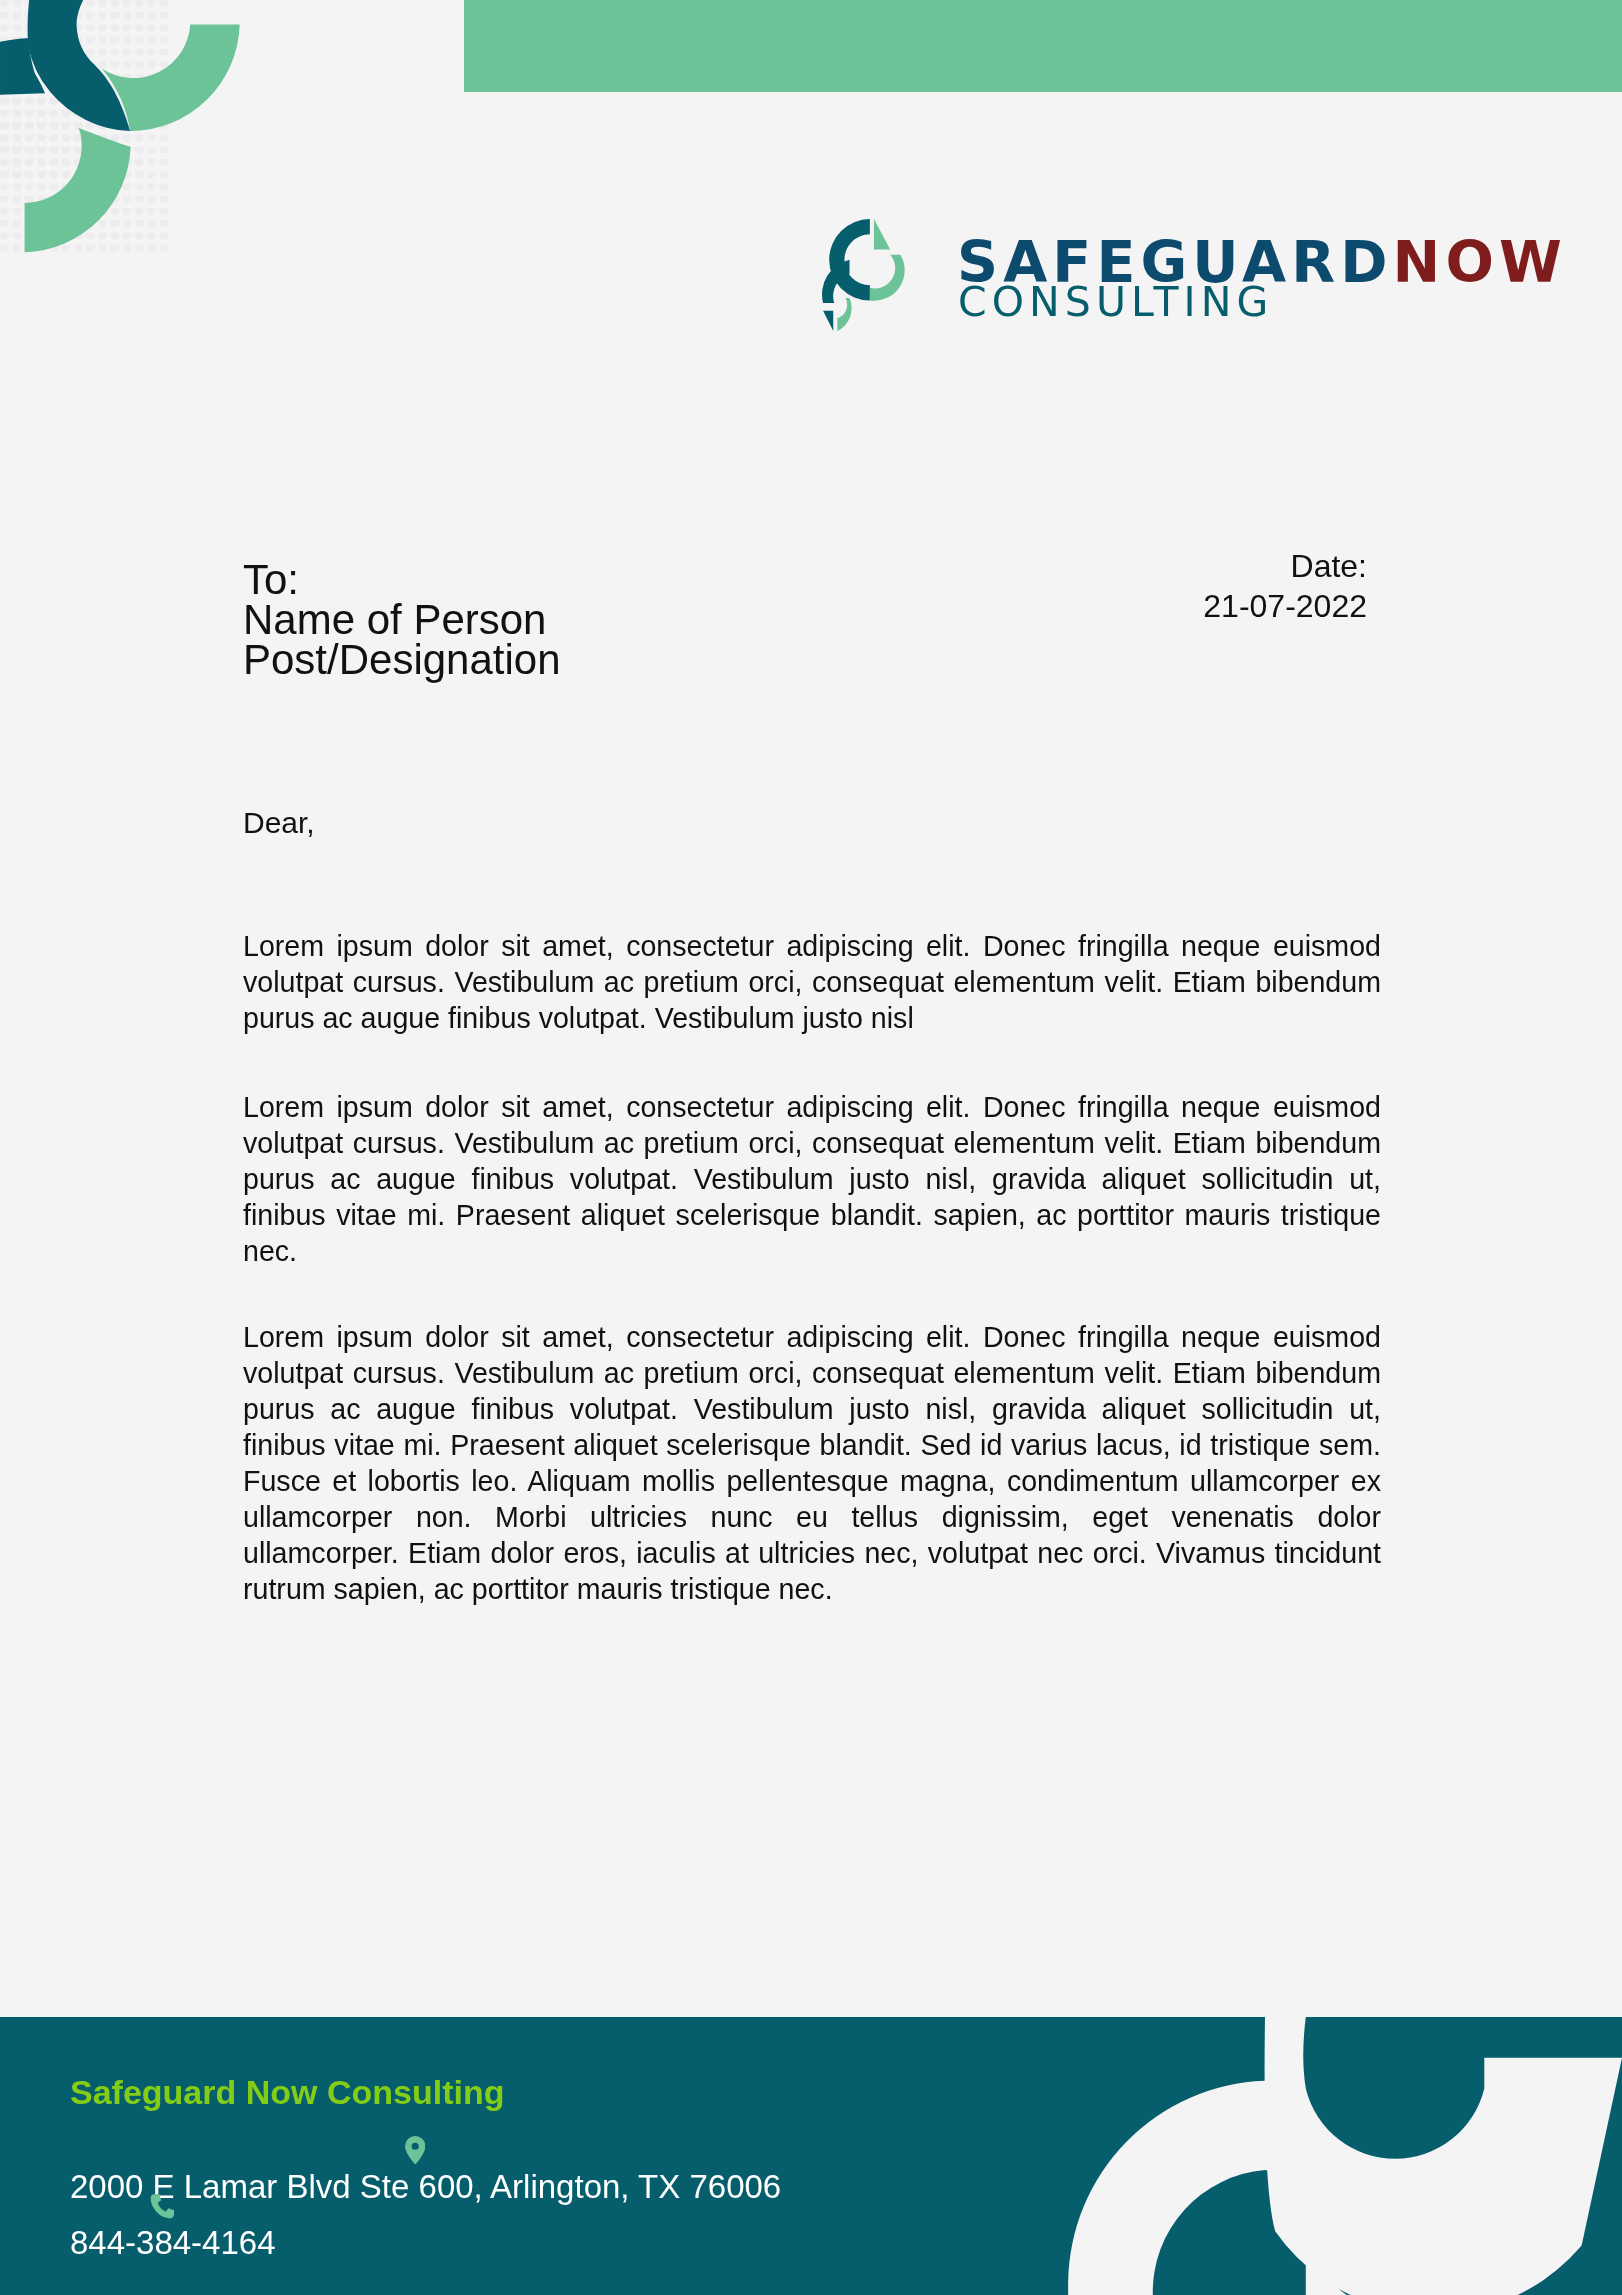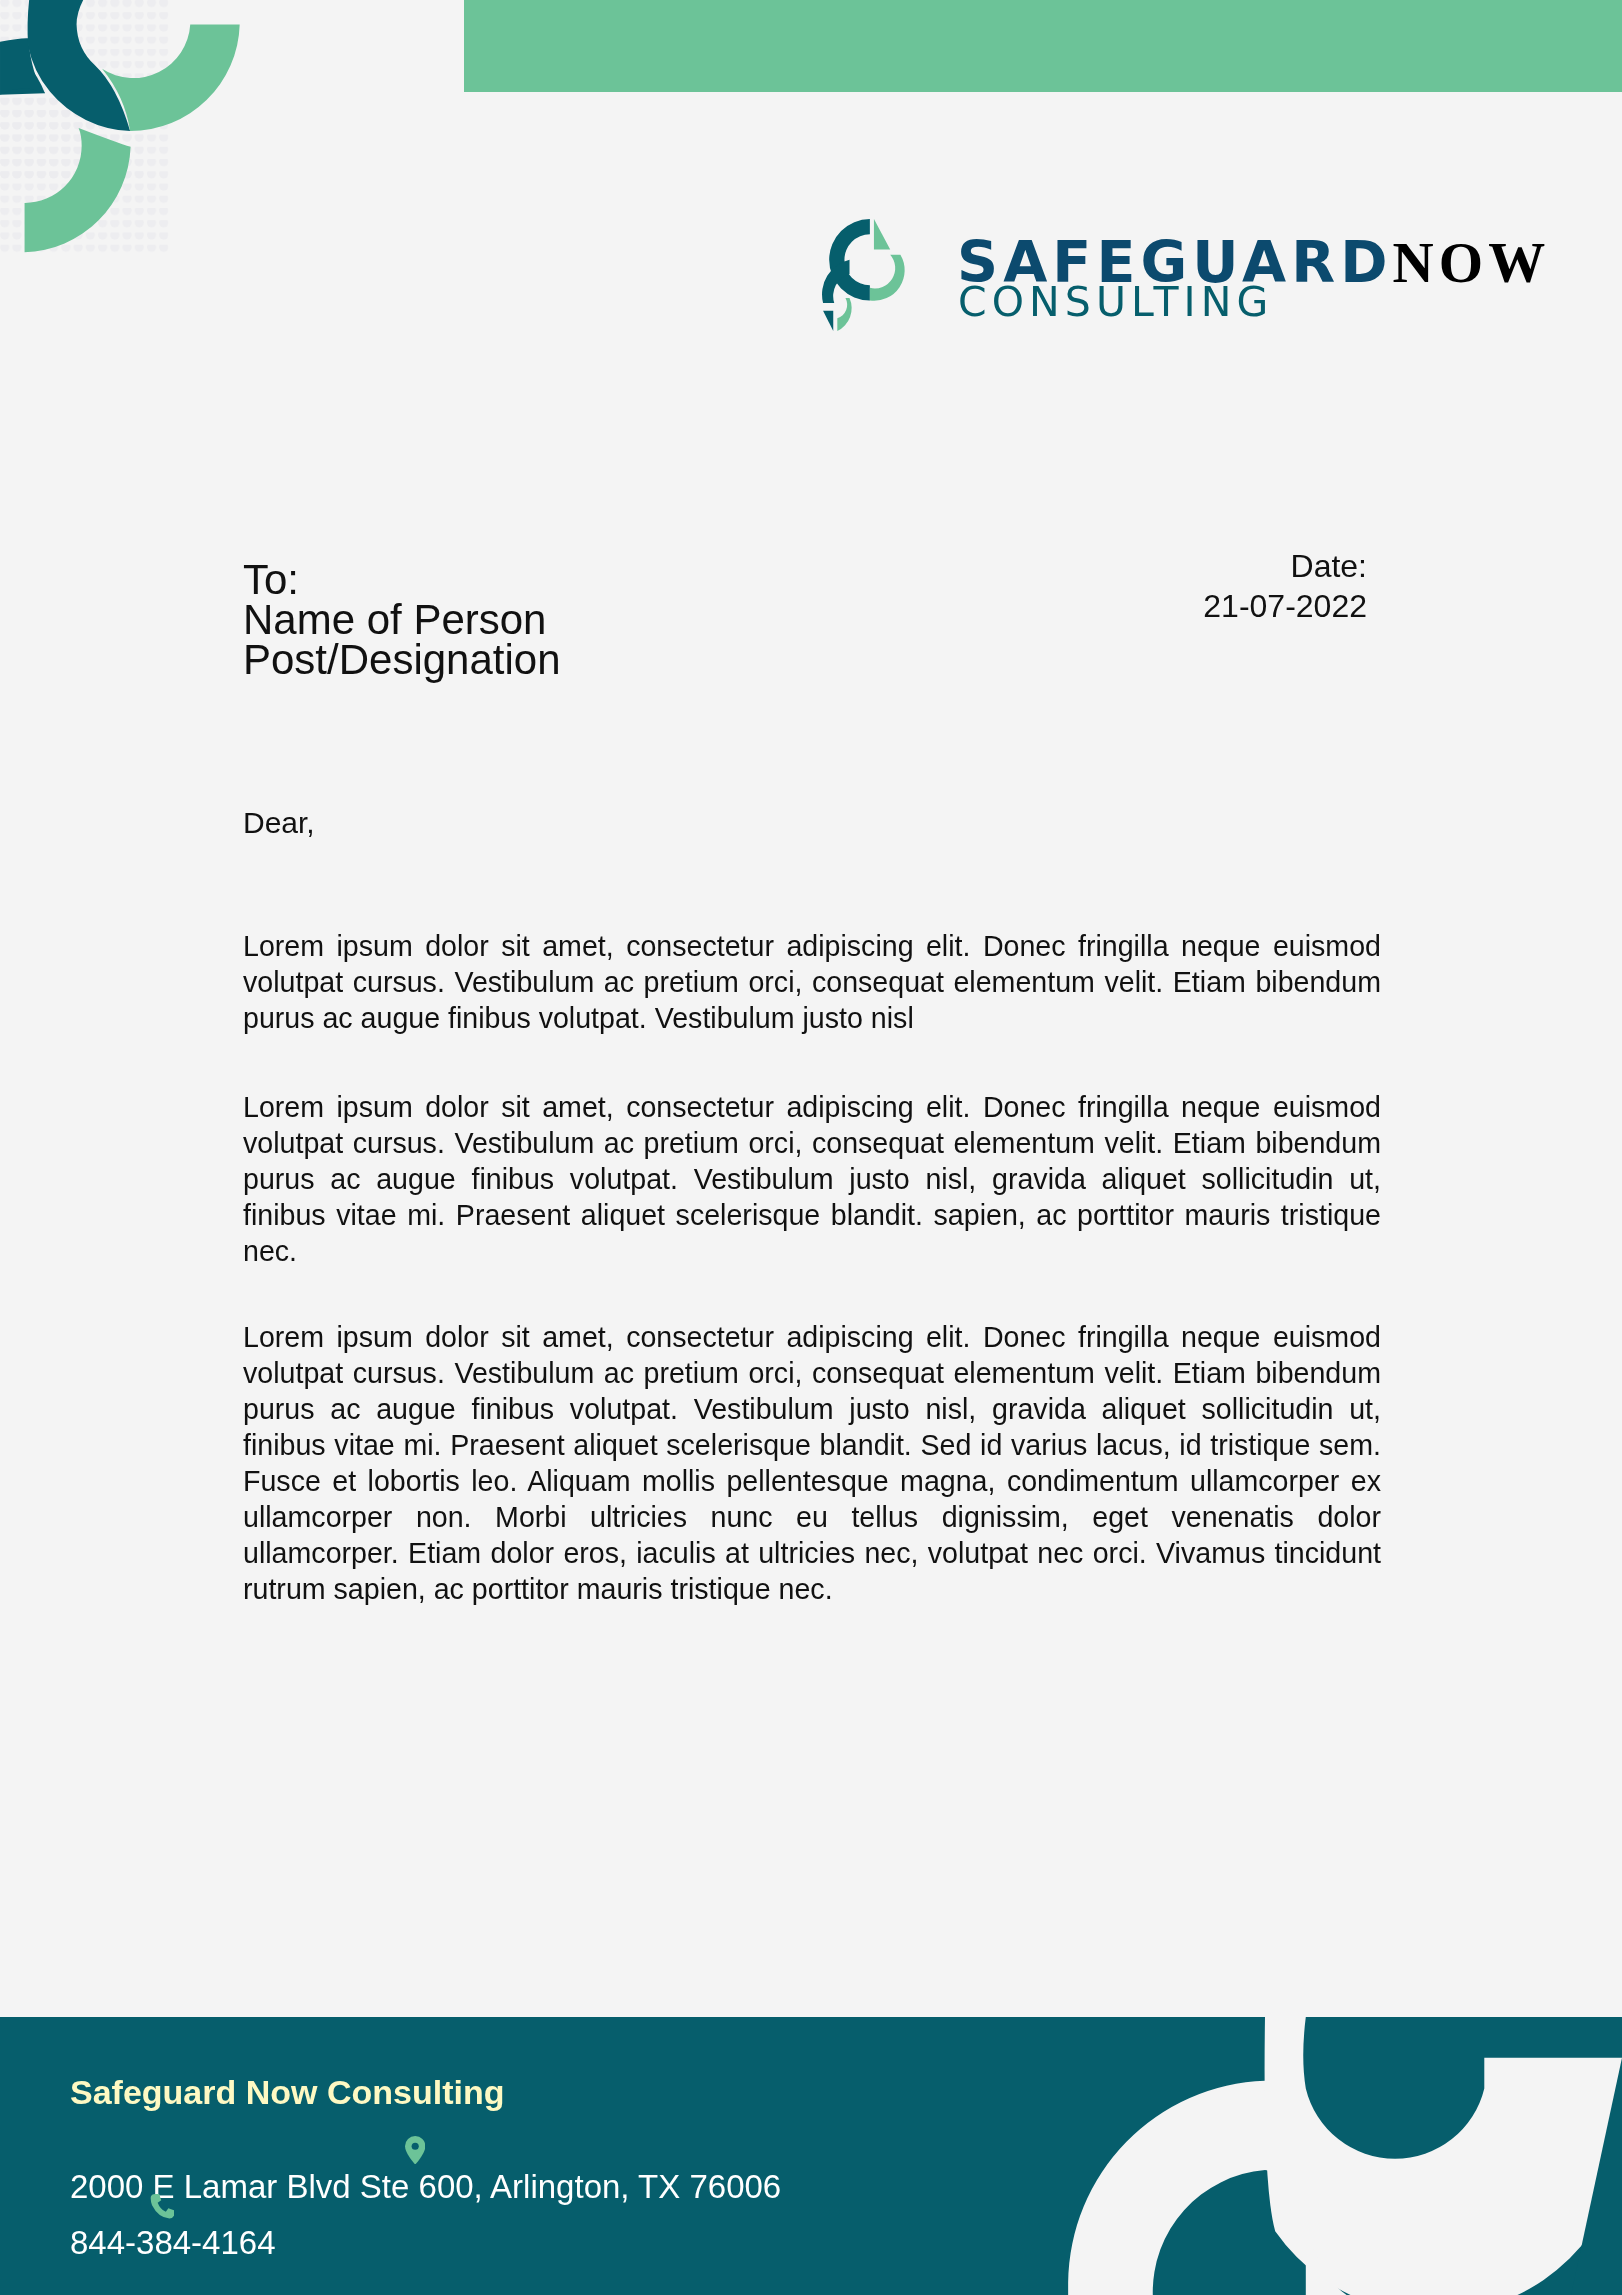--- a/index.html
+++ b/index.html
@@ -12,40 +12,40 @@
   .top-bar { position: absolute; left: 464px; top: 0; width: 1158px; height: 92px; background: #6cc398; }
 
   
   .corner-deco { position: absolute; left: 0; top: 0; width: 459px; height: 469px; }
 
   
   .logo { position: absolute; left: 819px; top: 214px; width: 704px; height: 117px; }
   .logo-mark { position: absolute; left: 0; top: 0; width: 117px; height: 117px; }
   .logo-text-1 { position: absolute; left: 138px; top: 20.4px; font-family: "DejaVu Sans", sans-serif; font-weight: bold; font-size: 57px; letter-spacing: 5.1px; line-height: 1; white-space: nowrap; }
   .logo-text-1 .safe { color: #0c4a6e; }
-  .logo-text-1 .now { color: #000000; font-family: Liberation Serif, serif; }
+  .logo-text-1 .now { color: #7f1d1d; }
   .logo-text-2 { position: absolute; left: 139px; top: 68px; font-family: "DejaVu Sans", sans-serif; font-size: 41px; letter-spacing: 5.1px; color: #065e6c; line-height: 1; white-space: nowrap; }
 
   
   .recipient { position: absolute; left: 243px; top: 560px; font-size: 42px; line-height: 40px; }
   .date-block { position: absolute; right: 255px; top: 546px; text-align: right; font-size: 32px; line-height: 40px; }
 
   .salutation { position: absolute; left: 243px; top: 806px; font-size: 30px; }
 
   .body-text { position: absolute; left: 243px; width: 1138px; font-size: 28.6px; line-height: 36px; text-align: justify; }
   .p1 { top: 928px; }
   .p2 { top: 1089px; }
   .p3 { top: 1319px; }
 
   .closing { position: absolute; right: 249px; top: 1719px; text-align: right; font-size: 30px; line-height: 40px; }
   .closing .regard { display: block; margin-bottom: 38px; }
 
   
   .footer { position: absolute; left: 0; top: 2017px; width: 1622px; height: 278px; background: #065e6c; overflow: hidden; }
-  .footer-title { position: absolute; left: 70px; top: 56px; font-size: 34px; font-weight: bold; color: #fef9c3; }
+  .footer-title { position: absolute; left: 70px; top: 56px; font-size: 34px; font-weight: bold; color: #84cc16; }
   .footer-row { position: absolute; left: 70px; display: flex; align-items: center; color: #ffffff; font-size: 33px; flex-direction: column; }
   .footer-row .ico { width: 31px; height: 36px; margin-right: 21.4px; display: inline-flex; align-items: center; justify-content: center; }
   .row-address { top: 115px; }
   .row-phone { top: 171px; }
   .footer-deco { position: absolute; left: 1061px; top: 0; width: 561px; height: 278px; }
 </style>
 </head>
 <body>
 
 <div class="page">

